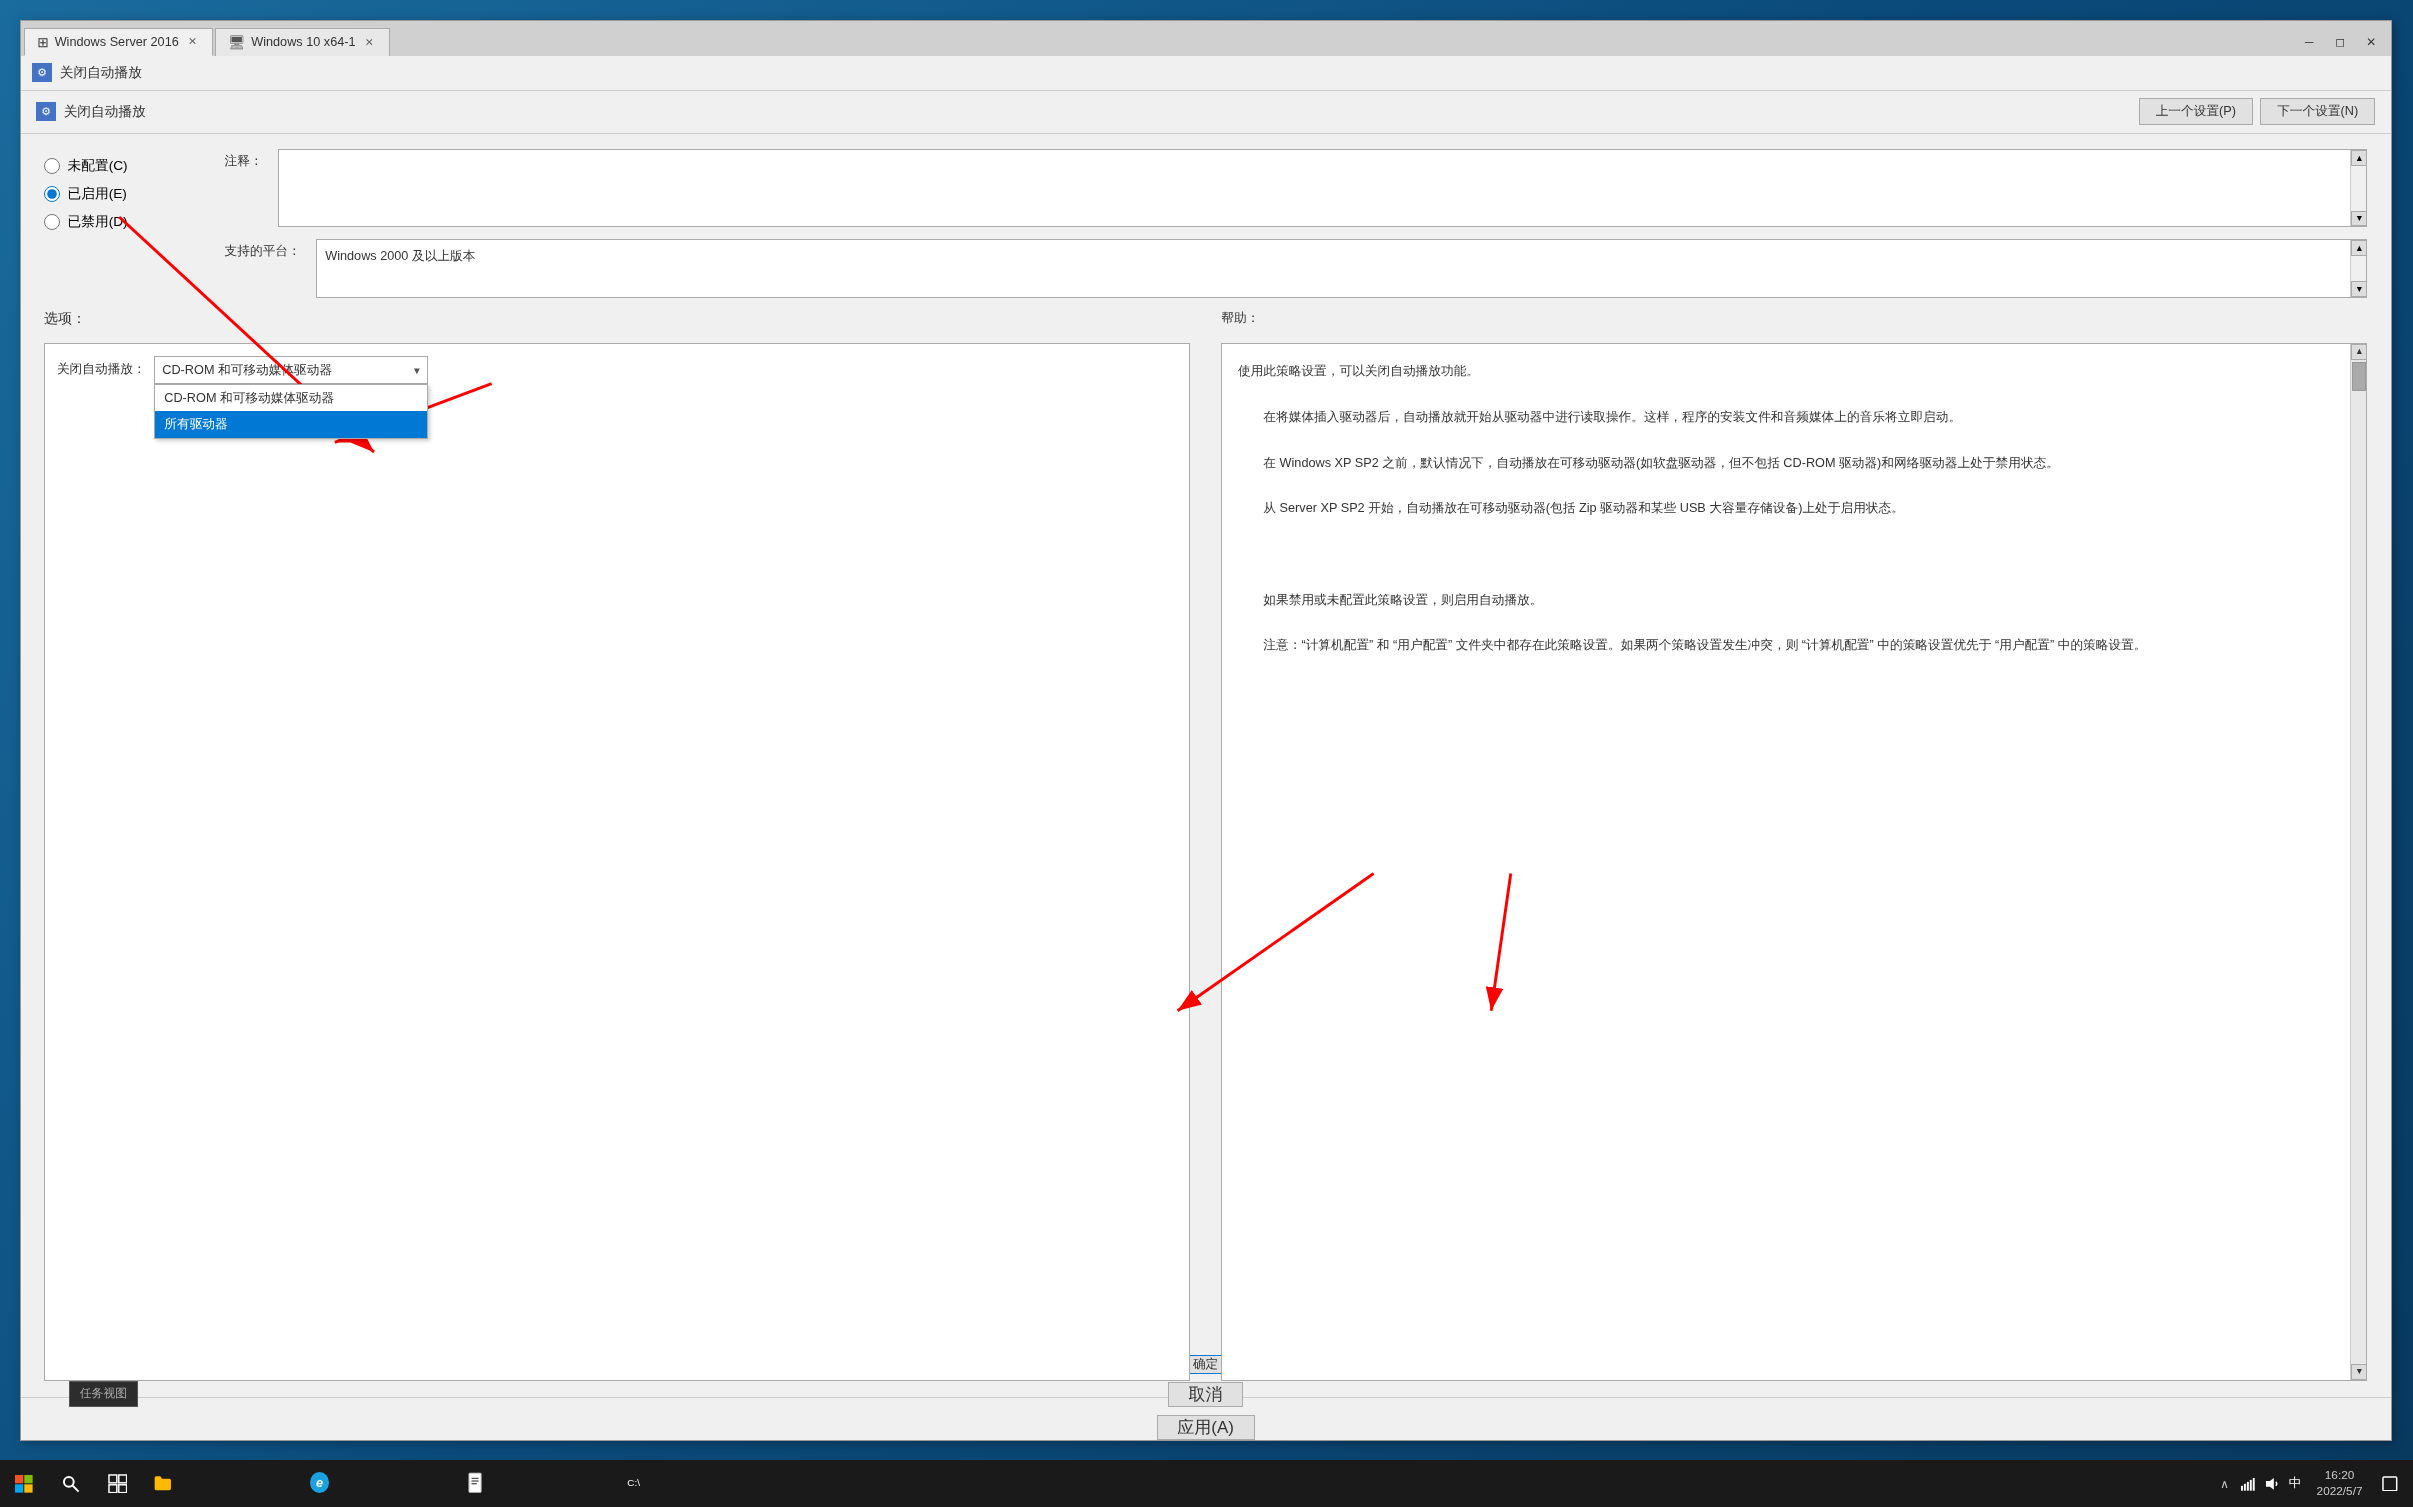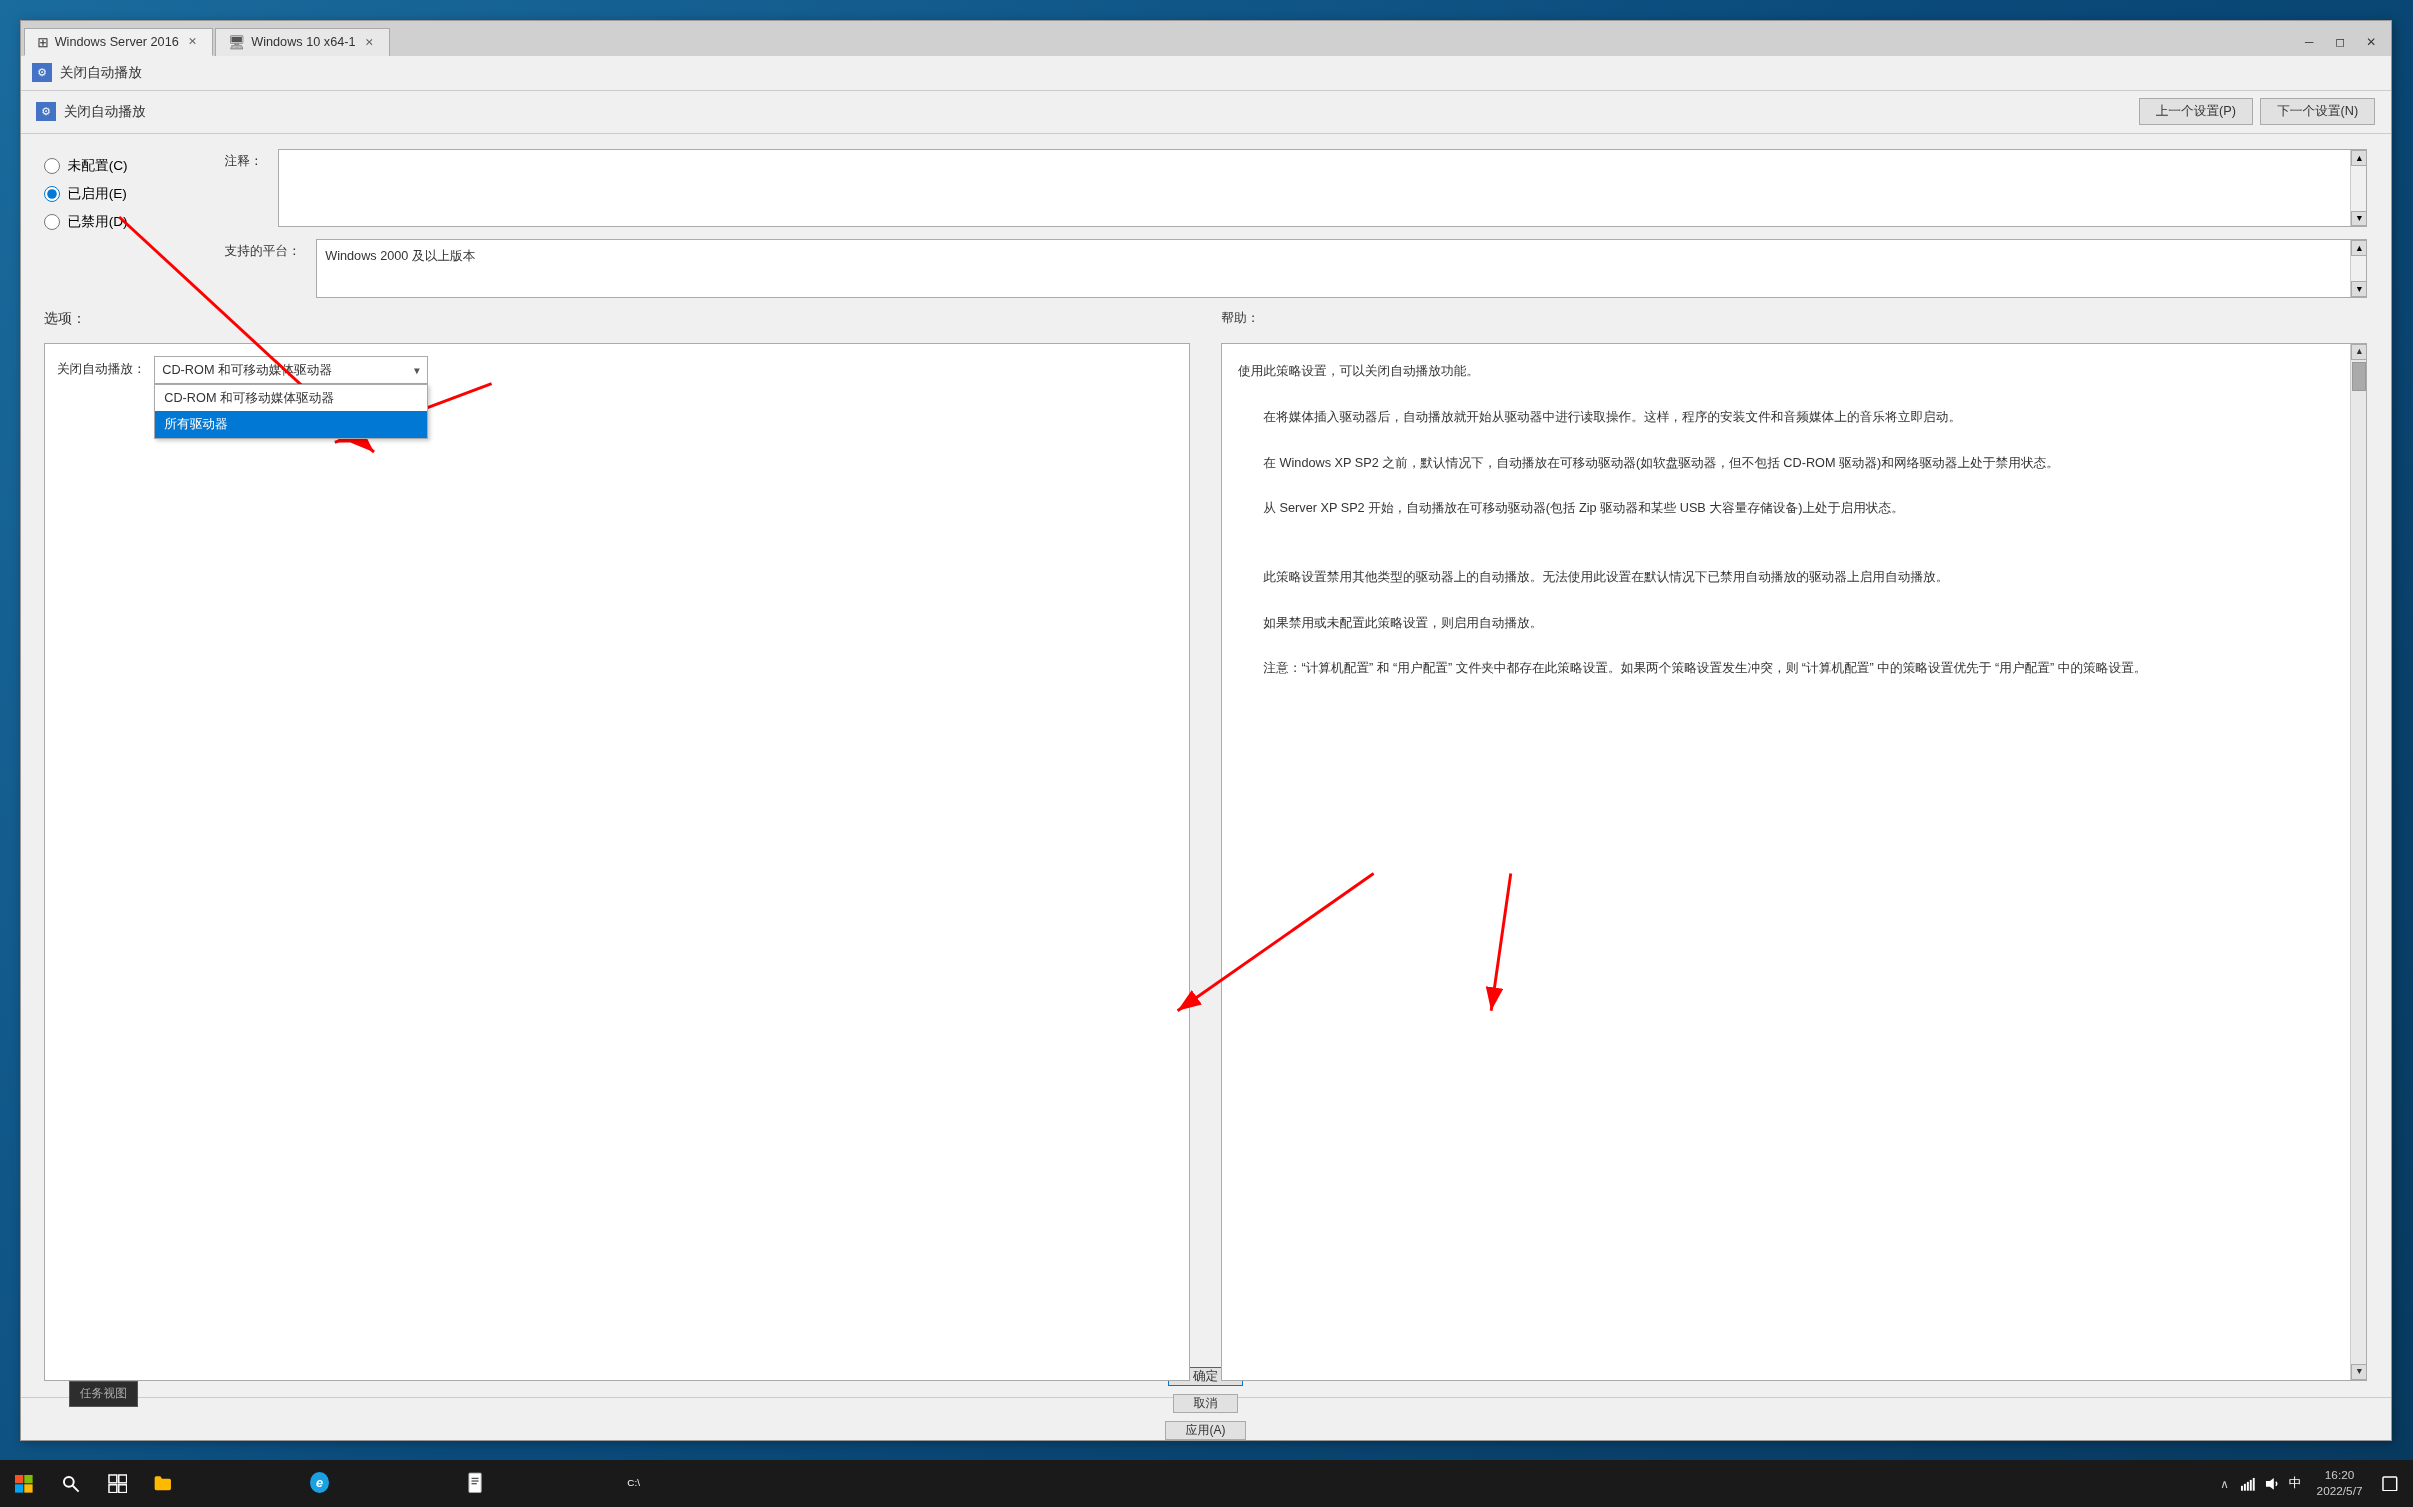--- a/index.html
+++ b/index.html
@@ -385,21 +385,21 @@
       font-size: 12.7px;
       color: #333;
     }
 
     .btn-normal {
       height: 27.4px;
       padding: 0 19.6px;
       background: #e1e1e1;
       border: 1px solid #aaa;
       cursor: pointer;
-      font-size: 12px;
+      font-size: 17px;
       color: #333;
     }
   </style>
 </head>
 <body>
 
 <div class="desktop">
 
   <div class="main-window">
 
@@ -522,21 +522,20 @@
             <div style="height:100%;border:1px solid #aaa;background:white;padding:15.7px;overflow:auto;position:relative;line-height:1.8;font-size:12.7px;color:#333;">
               <p>使用此策略设置，可以关闭自动播放功能。</p>
               <br>
               <p style="margin-left:2em;">在将媒体插入驱动器后，自动播放就开始从驱动器中进行读取操作。这样，程序的安装文件和音频媒体上的音乐将立即启动。</p>
               <br>
               <p style="margin-left:2em;">在 Windows XP SP2 之前，默认情况下，自动播放在可移动驱动器(如软盘驱动器，但不包括 CD-ROM 驱动器)和网络驱动器上处于禁用状态。</p>
               <br>
               <p style="margin-left:2em;">从 Server XP SP2 开始，自动播放在可移动驱动器(包括 Zip 驱动器和某些 USB 大容量存储设备)上处于启用状态。</p>
               <br>
               <br>
-              <p style="margin-left:2em;">此策略设置禁用其他类型的驱动器上的自动播放。无法使用此设置在默认情况下已禁用自动播放的驱动器上启用自动播放。</p>
               <br>
               <p style="margin-left:2em;">如果禁用或未配置此策略设置，则启用自动播放。</p>
               <br>
               <p style="margin-left:2em;">注意：“计算机配置” 和 “用户配置” 文件夹中都存在此策略设置。如果两个策略设置发生冲突，则 “计算机配置” 中的策略设置优先于 “用户配置” 中的策略设置。</p>
               
               <div style="position:absolute;right:0;top:0;width:15.7px;height:100%;background:#f0f0f0;border-left:1px solid #ccc;display:flex;flex-direction:column;">
                 <div style="width:15.7px;height:15.7px;background:#ddd;border:1px solid #aaa;display:flex;align-items:center;justify-content:center;font-size:8.8px;cursor:pointer;">▲</div>
                 <div style="flex:1;background:#e8e8e8;">
                   <div style="width:13.7px;height:29px;background:#aaa;margin:2px auto;border:1px solid #999;"></div>
                 </div>

